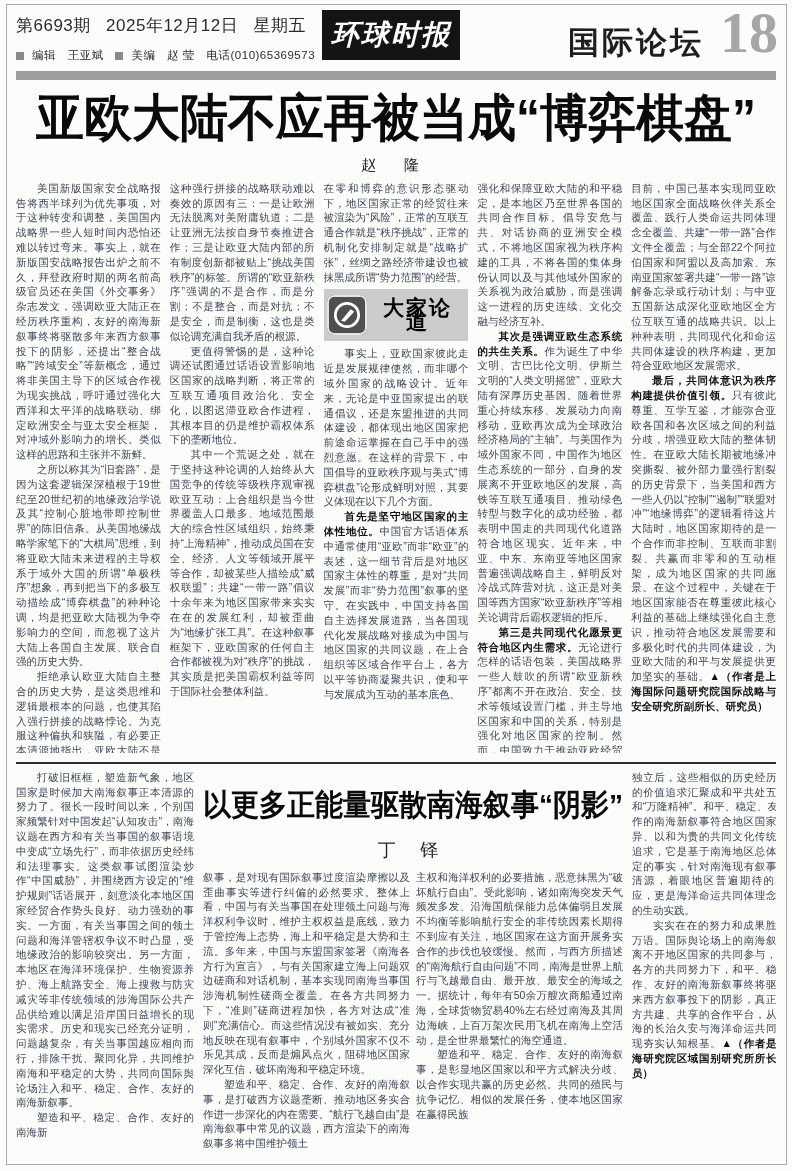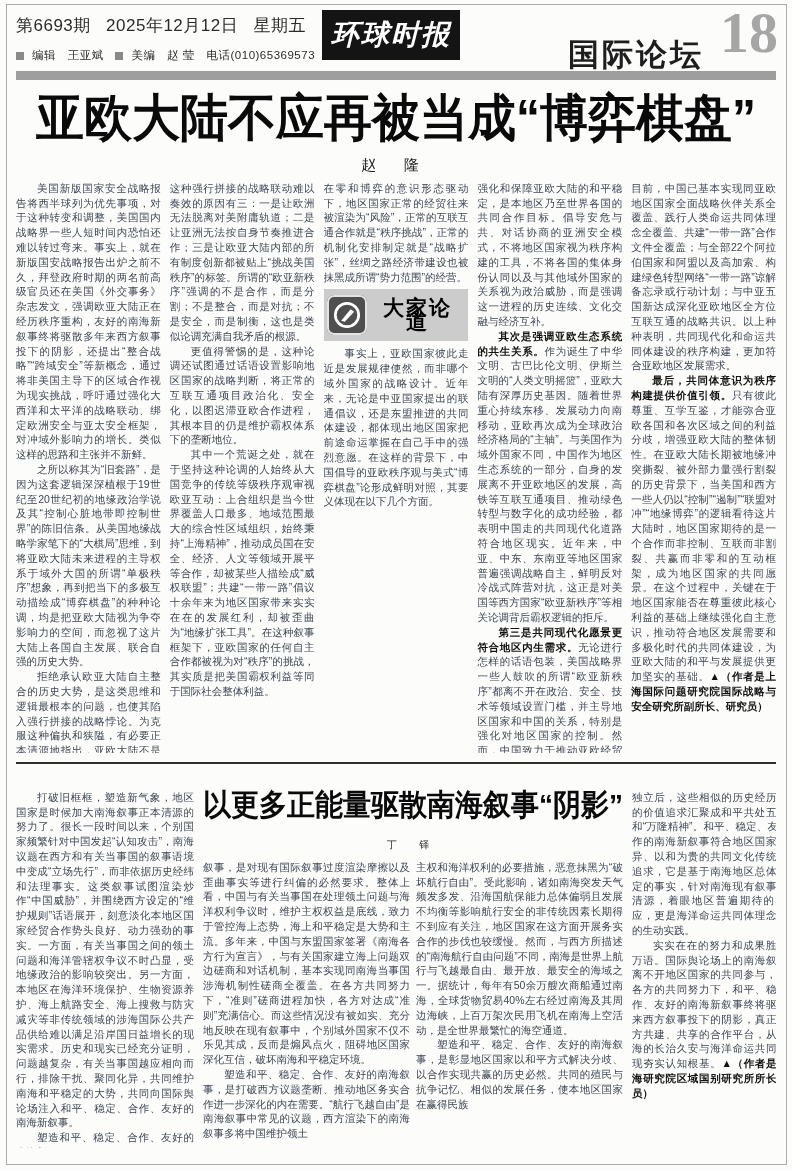--- a/index.html
+++ b/index.html
@@ -12,21 +12,21 @@
   
   .header{position:relative;margin:14px 16px 0;height:50px;}
   .mh-line1{font-size:17px;color:#2b2b2b;margin-top:2px;letter-spacing:.5px;}
   .mh-line1 span{margin-right:10px;}
   .mh-line2{font-size:11.5px;color:#2b2b2b;margin-top:11px;letter-spacing:.5px;}
   .mh-line2 span{margin-right:8px;}
   .sq{display:inline-block;width:8px;height:8px;background:#8a8a8a;margin-right:4px;vertical-align:-1px;}
   .brand{position:absolute;left:306px;top:-4px;width:138px;height:50px;background:#141414;color:#fff;
     display:flex;align-items:center;justify-content:center;
     font-family:"DejaVu Serif",serif;font-style:italic;font-weight:bold;font-size:28px;letter-spacing:2px;}
-  .section{position:absolute;right:72px;top:20px;font-size:31px;font-weight:900;
+  .section{position:absolute;right:72px;top:8px;font-size:31px;font-weight:900;
     font-family:"Liberation Serif",serif;color:#1e1e1e;letter-spacing:3px;}
   .pageno{position:absolute;right:-2px;top:-10px;font-size:58px;font-weight:bold;
     color:#a6a6a6;font-family:"Liberation Serif",serif;line-height:1;}
   .graybar{margin:7px 16px 0;height:9px;background:#9e9e9e;}
   
   .headline1{margin:12px 8px 0;text-align:center;font-size:48px;line-height:1.08;
     font-weight:900;color:#0a0a0a;letter-spacing:0;transform:scaleY(1.05);}
   .author{text-align:center;font-size:15px;letter-spacing:12px;color:#222;margin:12px 0 4px;
     font-family:"Liberation Serif",serif;}
   .cols-top{display:flex;gap:9px;margin:6px 16px 0;height:572px;overflow:hidden;}
@@ -38,25 +38,25 @@
   
   .logo-box{height:46px;background:#cccccc;display:flex;align-items:center;gap:6px;
     padding:3px 6px 3px 3px;margin:5px 0;}
   .logo-icon{width:40px;height:40px;background:#4f4f4f;border-radius:7px;flex:0 0 40px;
     display:flex;align-items:center;justify-content:center;box-shadow:0 0 0 2px #e4e4e4 inset;}
   .logo-text{flex:1;text-align:center;font-size:21px;font-weight:900;color:#000;letter-spacing:2px;
     text-indent:0 !important;}
   
   .divider{margin:9px 16px 6px;border-top:2px solid #2e2e2e;}
   .bottom{margin:0 16px;display:flex;gap:9px;height:378px;overflow:hidden;}
-  .bcol-side{flex:0 0 178px;display:flex;overflow:hidden;margin-top:20px;}
+  .bcol-side{flex:0 0 178px;display:flex;overflow:hidden;}
   .bcenter{flex:1;display:flex;flex-direction:column;overflow:visible;}
   .headline2{text-align:center;font-size:28px;font-weight:900;color:#0a0a0a;margin-top:16px;
     white-space:nowrap;transform:scaleY(1.08);letter-spacing:0;}
-  .author2{text-align:center;font-size:10px;letter-spacing:10px;color:#222;margin:14px 0 8px;
+  .author2{text-align:center;font-size:18px;letter-spacing:10px;color:#222;margin:14px 0 8px;
     font-family:"Liberation Serif",serif;}
   .bcenter-cols{display:flex;gap:6px;flex:1;overflow:hidden;}
 </style>
 </head>
 <body>
 
 <div class="frame"></div>
 
 <div class="header">
   <div class="mh-line1">
@@ -95,28 +95,29 @@
       <div class="logo-box">
     <div class="logo-icon">
       <svg width="36" height="36" viewBox="0 0 40 40">
         <circle cx="20" cy="20" r="13" fill="none" stroke="#ffffff" stroke-width="3"></circle>
         <path d="M13.5 26.5 L24 13.5 L28 16.5 L17.5 27.5 Z" fill="#ffffff"></path>
       </svg>
     </div>
     <div class="logo-text">大家论道</div>
   </div>
       <p>事实上，亚欧国家彼此走近是发展规律使然，而非哪个域外国家的战略设计。近年来，无论是中亚国家提出的联通倡议，还是东盟推进的共同体建设，都体现出地区国家把前途命运掌握在自己手中的强烈意愿。在这样的背景下，中国倡导的亚欧秩序观与美式“博弈棋盘”论形成鲜明对照，其要义体现在以下几个方面。</p>
+      <p><b class="lead">首先是坚守地区国家的主体性地位。</b>中国官方话语体系中通常使用“亚欧”而非“欧亚”的表述，这一细节背后是对地区国家主体性的尊重，是对“共同发展”而非“势力范围”叙事的坚守。在实践中，中国支持各国自主选择发展道路，当各国现代化发展战略对接成为中国与地区国家的共同议题，在上合组织等区域合作平台上，各方以平等协商凝聚共识，使和平与发展成为互动的基本底色。</p>
     </div>
     <div class="col">
       <p class="cont">强化和保障亚欧大陆的和平稳定，是本地区乃至世界各国的共同合作目标。倡导安危与共、对话协商的亚洲安全模式，不将地区国家视为秩序构建的工具，不将各国的集体身份认同以及与其他域外国家的关系视为政治威胁，而是强调这一进程的历史连续、文化交融与经济互补。</p>
       <p><b class="lead">其次是强调亚欧生态系统的共生关系。</b>作为诞生了中华文明、古巴比伦文明、伊斯兰文明的“人类文明摇篮”，亚欧大陆有深厚历史基因。随着世界重心持续东移、发展动力向南移动，亚欧再次成为全球政治经济格局的“主轴”。与美国作为域外国家不同，中国作为地区生态系统的一部分，自身的发展离不开亚欧地区的发展，高铁等互联互通项目、推动绿色转型与数字化的成功经验，都表明中国走的共同现代化道路符合地区现实。近年来，中亚、中东、东南亚等地区国家普遍强调战略自主，鲜明反对冷战式阵营对抗，这正是对美国等西方国家“欧亚新秩序”等相关论调背后霸权逻辑的拒斥。</p>
       <p><b class="lead">第三是共同现代化愿景更符合地区内生需求。</b>无论进行怎样的话语包装，美国战略界一些人鼓吹的所谓“欧亚新秩序”都离不开在政治、安全、技术等领域设置门槛，并主导地区国家和中国的关系，特别是强化对地区国家的控制。然而，中国致力于推动亚欧经贸和交通走廊建设，构建绿色转型网络，锚定现代化这一各国共同需求，强化互惠合作。简单而言，美国的构想和论调强调拉帮结派、固化分裂的“中心—边缘”治理模式，而中国倡导打通道路、加强联系的发展优先模式。</p>
     </div>
     <div class="col">
-      <p class="cont">目前，中国已基本实现同亚欧地区国家全面战略伙伴关系全覆盖、践行人类命运共同体理念全覆盖、共建“一带一路”合作文件全覆盖；与全部22个阿拉伯国家和阿盟以及高加索、构建绿色转型网络“一带一路”谅解备忘录或行动计划；与中亚五国新达成深化亚欧地区全方位互联互通的战略共识。以上种种表明，共同现代化和命运共同体建设的秩序构建，更加符合亚欧地区发展需求。</p>
+      <p class="cont">目前，中国已基本实现同亚欧地区国家全面战略伙伴关系全覆盖、践行人类命运共同体理念全覆盖、共建“一带一路”合作文件全覆盖；与全部22个阿拉伯国家和阿盟以及高加索、东南亚国家签署共建“一带一路”谅解备忘录或行动计划；与中亚五国新达成深化亚欧地区全方位互联互通的战略共识。以上种种表明，共同现代化和命运共同体建设的秩序构建，更加符合亚欧地区发展需求。</p>
       <p><b class="lead">最后，共同体意识为秩序构建提供价值引领。</b>只有彼此尊重、互学互鉴，才能弥合亚欧各国和各次区域之间的利益分歧，增强亚欧大陆的整体韧性。在亚欧大陆长期被地缘冲突撕裂、被外部力量强行割裂的历史背景下，当美国和西方一些人仍以“控制”“遏制”“联盟对冲”“地缘博弈”的逻辑看待这片大陆时，地区国家期待的是一个合作而非控制、互联而非割裂、共赢而非零和的互动框架，成为地区国家的共同愿景。在这个过程中，关键在于地区国家能否在尊重彼此核心利益的基础上继续强化自主意识，推动符合地区发展需要和多极化时代的共同体建设，为亚欧大陆的和平与发展提供更加坚实的基础。<span class="attr">▲（作者是上海国际问题研究院国际战略与安全研究所副所长、研究员）</span></p>
     </div>
   </div>
 
 <div class="divider"></div>
 
 <div class="bottom">
   <div class="bcol-side" id="b-left">
       <div class="col">
         <p>打破旧框框，塑造新气象，地区国家是时候加大南海叙事正本清源的努力了。很长一段时间以来，个别国家频繁针对中国发起“认知攻击”，南海议题在西方和有关当事国的叙事语境中变成“立场先行”，而非依据历史经纬和法理事实。这类叙事试图渲染炒作“中国威胁”，并围绕西方设定的“维护规则”话语展开，刻意淡化本地区国家经贸合作势头良好、动力强劲的事实。一方面，有关当事国之间的领土问题和海洋管辖权争议不时凸显，受地缘政治的影响较突出。另一方面，本地区在海洋环境保护、生物资源养护、海上航路安全、海上搜救与防灾减灾等非传统领域的涉海国际公共产品供给难以满足沿岸国日益增长的现实需求。历史和现实已经充分证明，问题越复杂，有关当事国越应相向而行，排除干扰、聚同化异，共同维护南海和平稳定的大势，共同向国际舆论场注入和平、稳定、合作、友好的南海新叙事。</p>

